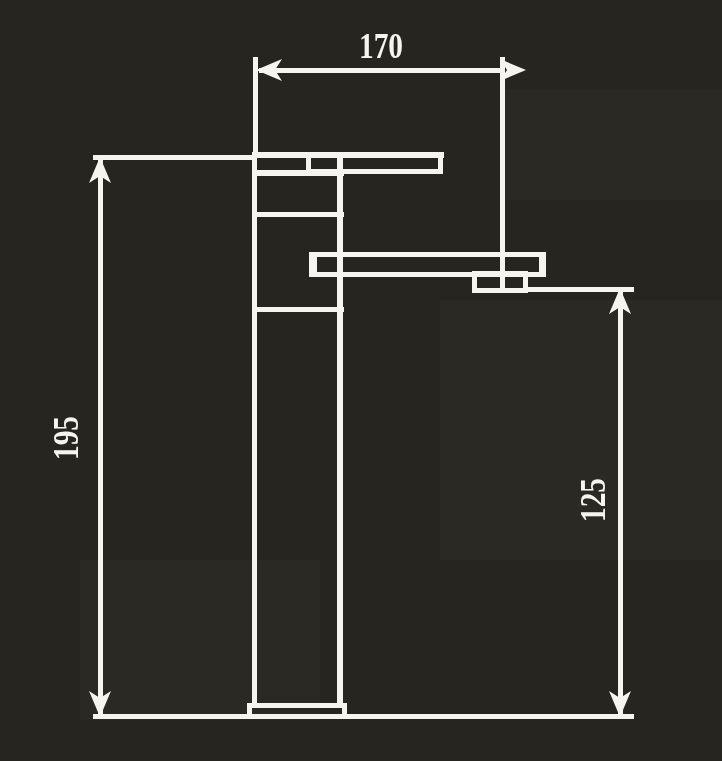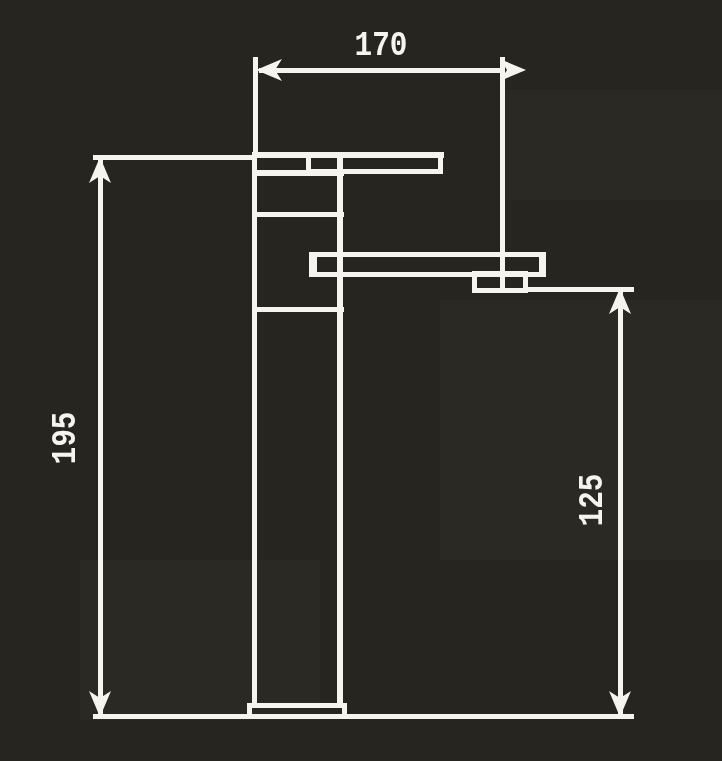--- a/index.html
+++ b/index.html
@@ -5,21 +5,21 @@
   :root{
     --bg:#26251f;
     --line:#f5f4ef;
   }
   html,body{margin:0;padding:0;background:var(--bg);}
   .canvas{
     position:relative;
     width:722px;height:752px;
     background:var(--bg);
     overflow:hidden;
-    font-family:Liberation Mono, monospace;
+    font-family:Liberation Serif, serif;
   }
   .patch{position:absolute;background:rgba(255,255,255,0.018);}
   .ln{position:absolute;background:var(--line);}
   .outline{position:absolute;border:5px solid var(--line);background:transparent;box-sizing:border-box;}
   .arrow{position:absolute;color:var(--line);display:block;}
   .dim-label{
     position:absolute;
     color:var(--line);
     font-weight:bold;
     font-size:35px;

